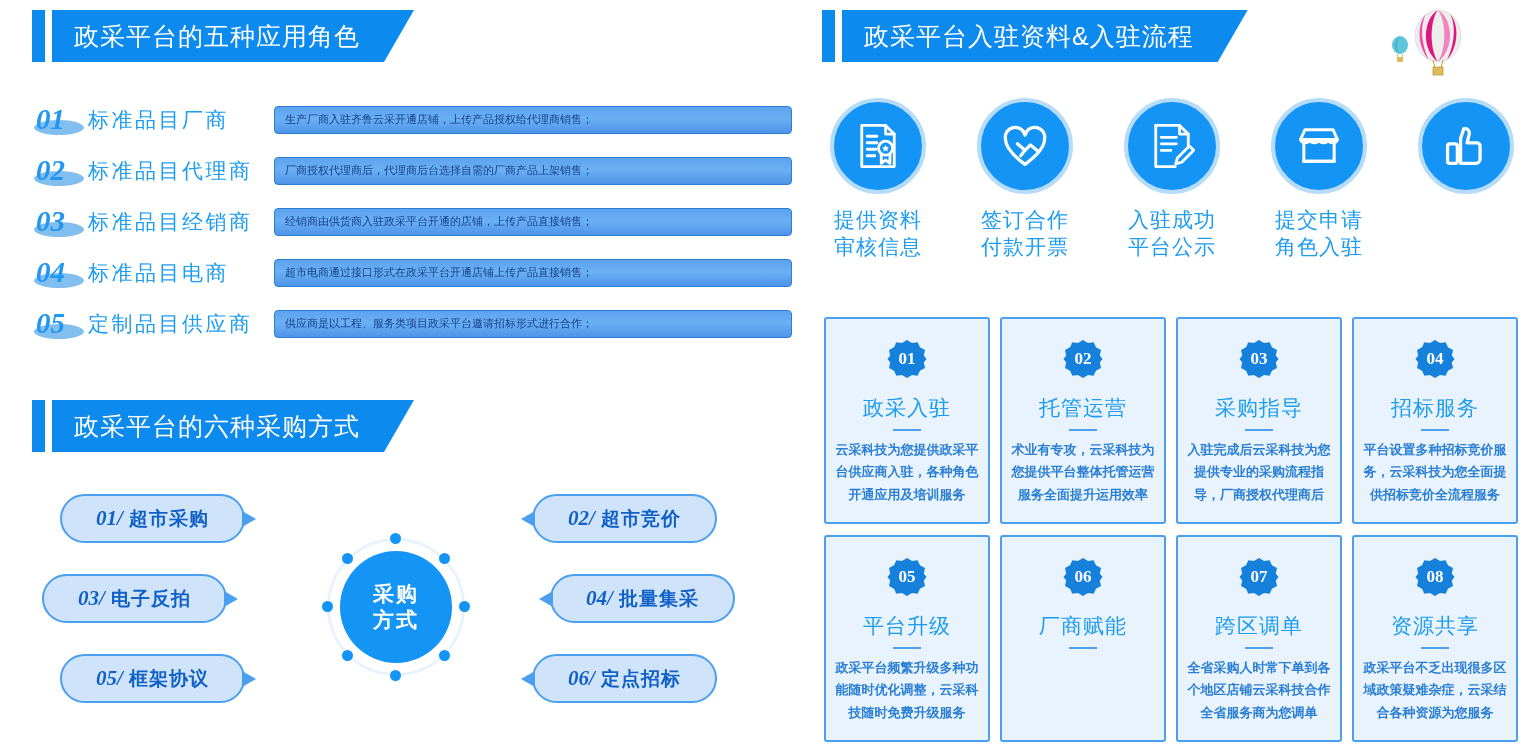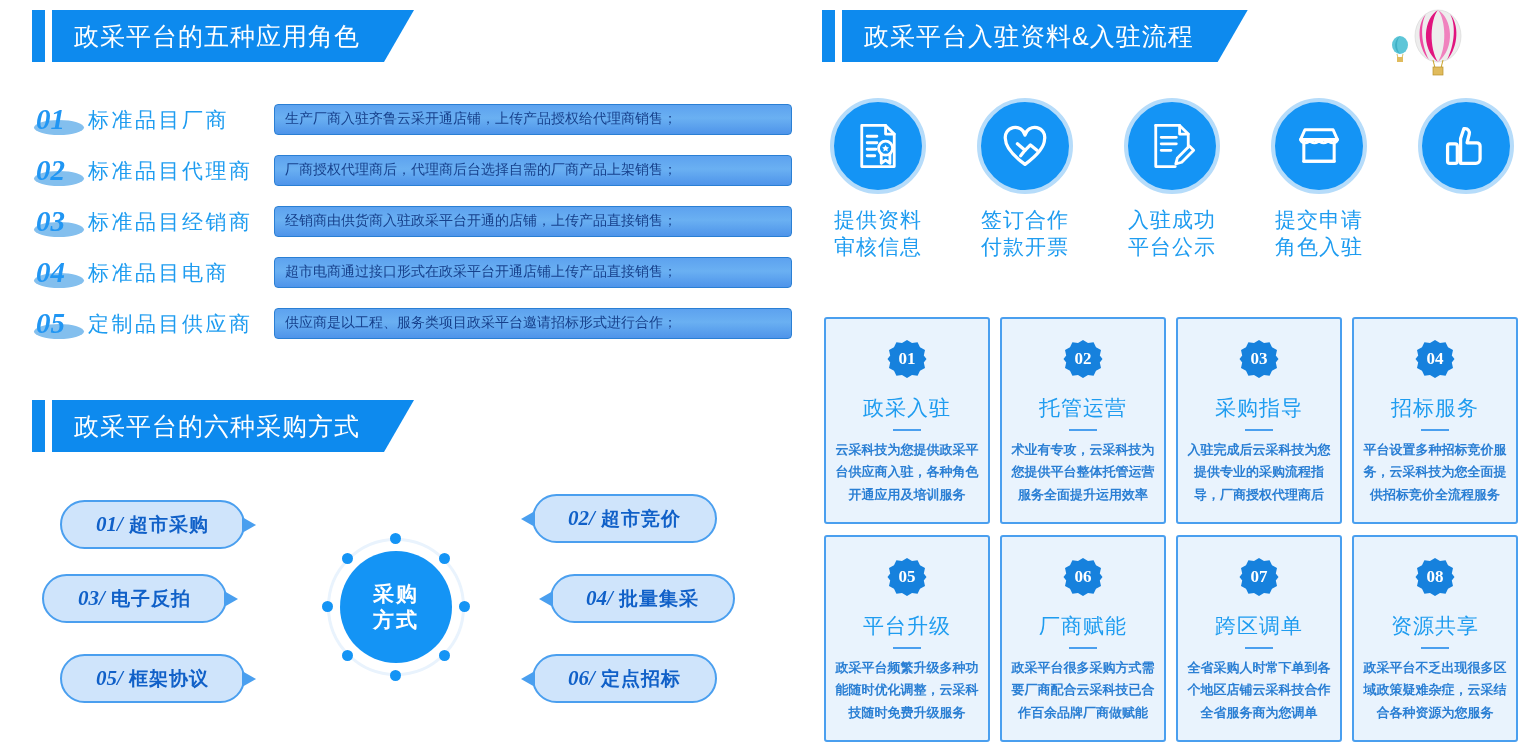--- a/index.html
+++ b/index.html
@@ -42,21 +42,21 @@
   .role-name {
     flex: none; width: 186px;
     font-size: 21px; color: #1e9cf0; letter-spacing: 2.5px;
     white-space: nowrap;
   }
   .role-desc {
     flex: 1;
     background: linear-gradient(180deg,#5da2ef 0%,#6ab0f2 45%,#4e94ea 100%);
     border: 1px solid #2a7fd4;
     border-radius: 4px;
-    color: #16408c; font-size: 14px;
+    color: #16408c; font-size: 11px;
     padding: 5px 10px 6px 10px;
     white-space: nowrap;
   }
 
   
   .proc-wrap { position: absolute; left: 42px; top: 492px; width: 745px; height: 228px; }
   .bubble {
     position: absolute;
     background: #cfe4fb;
     border: 2px solid #4a9fef;
@@ -78,21 +78,21 @@
   .bubble.left::after {
     right: -13px; top: 50%; margin-top: -8px;
     border-top: 8px solid transparent; border-bottom: 8px solid transparent;
     border-left: 14px solid #4a9fef;
   }
   .bubble.right::after {
     left: -13px; top: 50%; margin-top: -8px;
     border-top: 8px solid transparent; border-bottom: 8px solid transparent;
     border-right: 14px solid #4a9fef;
   }
-  .bubble.l1 { left: 18px;  top: 8px;   }
+  .bubble.l1 { left: 18px;  top: 2px;   }
   .bubble.l2 { left: 0px;   top: 82px;  }
   .bubble.l3 { left: 18px;  top: 162px; }
   .bubble.r1 { left: 490px; top: 2px;   }
   .bubble.r2 { left: 508px; top: 82px;  }
   .bubble.r3 { left: 490px; top: 162px; }
 
   .proc-core {
     position: absolute; left: 285px; top: 46px;
     width: 138px; height: 138px;
   }
@@ -412,21 +412,20 @@
 
     <div class="card">
       <div class="badge">
         <svg viewBox="0 0 40 40">
             <path d="M20 1 L25 4 L30.6 3.3 L33 8.3 L38 11 L36.8 16.4 L39.5 20 L36.8 23.6 L38 29 L33 31.7 L30.6 36.7 L25 36 L20 39 L15 36 L9.4 36.7 L7 31.7 L2 29 L3.2 23.6 L0.5 20 L3.2 16.4 L2 11 L7 8.3 L9.4 3.3 L15 4 Z" fill="#1681dd"></path>
           </svg>
         <span>06</span>
       </div>
       <div class="card-title">厂商赋能</div>
       <div class="card-rule"></div>
-      <div class="card-desc">政采平台很多采购方式需要厂商配合云采科技已合作百余品牌厂商做赋能</div>
     </div>
 
     <div class="card">
       <div class="badge">
         <svg viewBox="0 0 40 40">
             <path d="M20 1 L25 4 L30.6 3.3 L33 8.3 L38 11 L36.8 16.4 L39.5 20 L36.8 23.6 L38 29 L33 31.7 L30.6 36.7 L25 36 L20 39 L15 36 L9.4 36.7 L7 31.7 L2 29 L3.2 23.6 L0.5 20 L3.2 16.4 L2 11 L7 8.3 L9.4 3.3 L15 4 Z" fill="#1681dd"></path>
           </svg>
         <span>07</span>
       </div>
       <div class="card-title">跨区调单</div>

